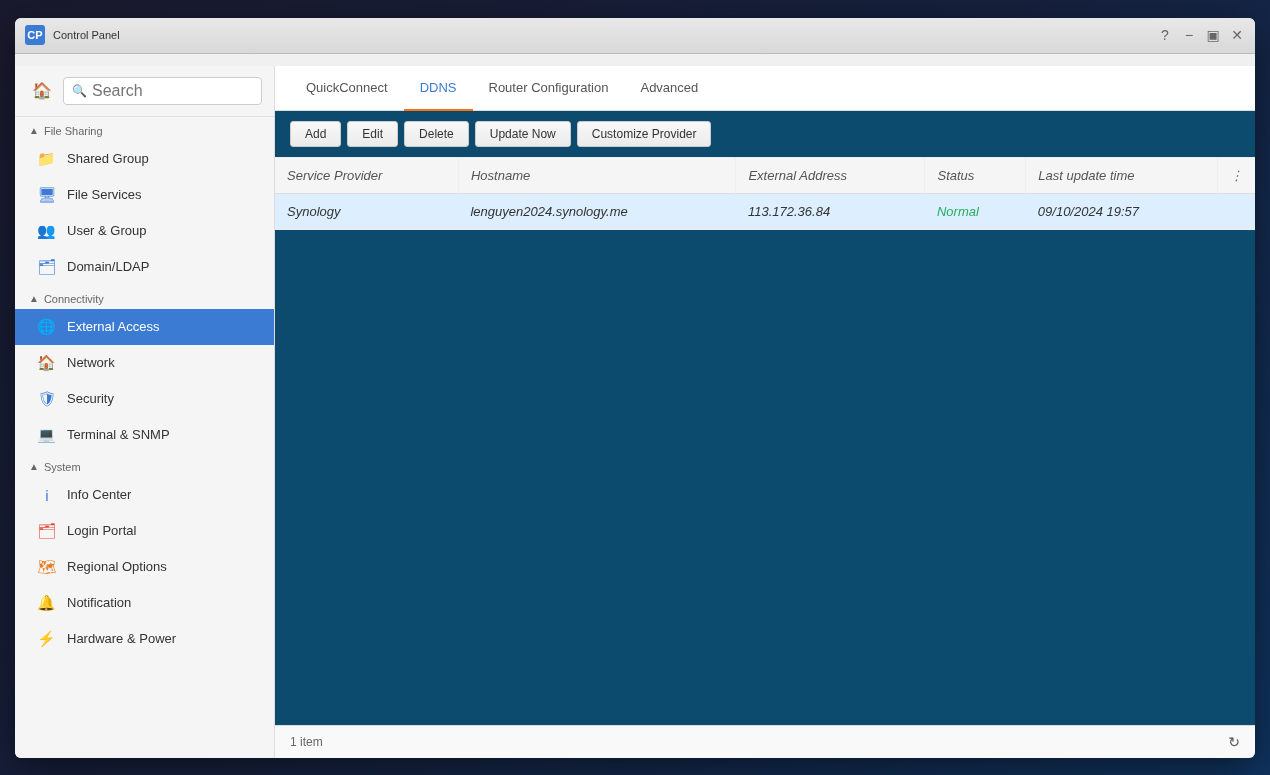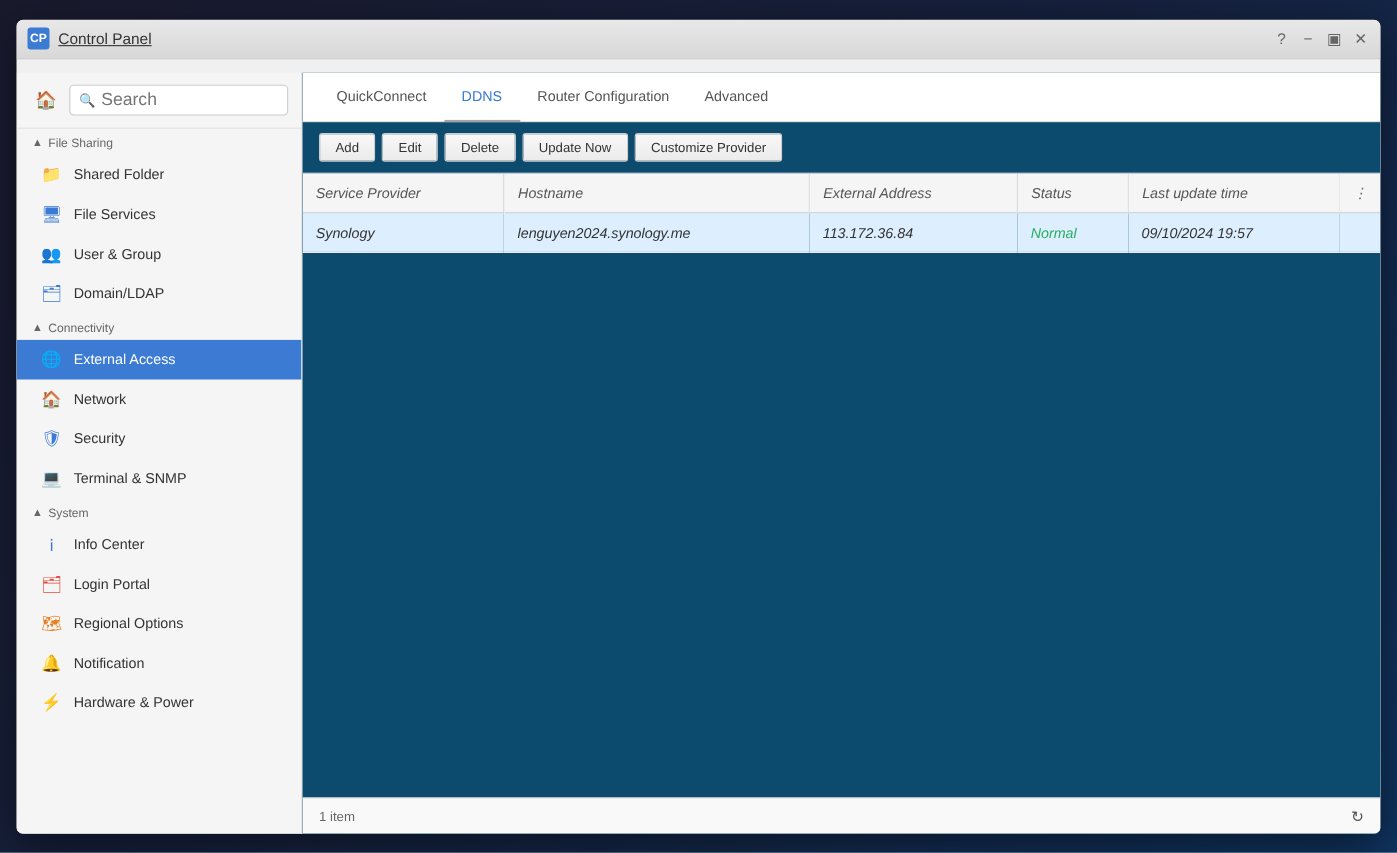--- a/index.html
+++ b/index.html
@@ -41,25 +41,24 @@
       background: #3b7bd4;
       border-radius: 3px;
       display: flex;
       align-items: center;
       justify-content: center;
       color: white;
       font-size: 11px;
       font-weight: bold;
     }
     .titlebar-title {
-      font-size: 14px;
+      font-size: 11px;
       color: #333;
       font-weight: 500;
       flex: 1;
-      text-decoration: underline;
     }
     .titlebar-controls {
       display: flex;
       gap: 8px;
     }
     .titlebar-btn {
       width: 16px;
       height: 16px;
       display: flex;
       align-items: center;
@@ -172,21 +171,21 @@
     .tab {
       padding: 14px 16px;
       cursor: pointer;
       font-size: 13px;
       color: #555;
       border-bottom: 2px solid transparent;
       margin-bottom: -1px;
     }
     .tab.active {
       color: #3b7bd4;
-      border-bottom: 2px solid #a3a3a3;
+      border-bottom: 2px solid #f97316;
       font-weight: 500;
     }
     .toolbar {
       padding: 10px 15px;
       display: flex;
       gap: 6px;
       border-bottom: 1px solid #eee;
       flex-shrink: 0;
     }
     .toolbar-btn {
@@ -296,21 +295,21 @@
           <input class="search-input" type="text" placeholder="Search" style="">
         </div>
       </div>
 
       <div class="section-header">
         <span class="chevron">▲</span>
         <span>File Sharing</span>
       </div>
       <div class="sidebar-item">
         <span class="item-icon icon-yellow">📁</span>
-        <span>Shared Folder</span>
+        <span>Shared Group</span>
       </div>
       <div class="sidebar-item">
         <span class="item-icon icon-blue">🖥</span>
         <span>File Services</span>
       </div>
       <div class="sidebar-item">
         <span class="item-icon icon-blue">👥</span>
         <span>User &amp; Group</span>
       </div>
       <div class="sidebar-item">

